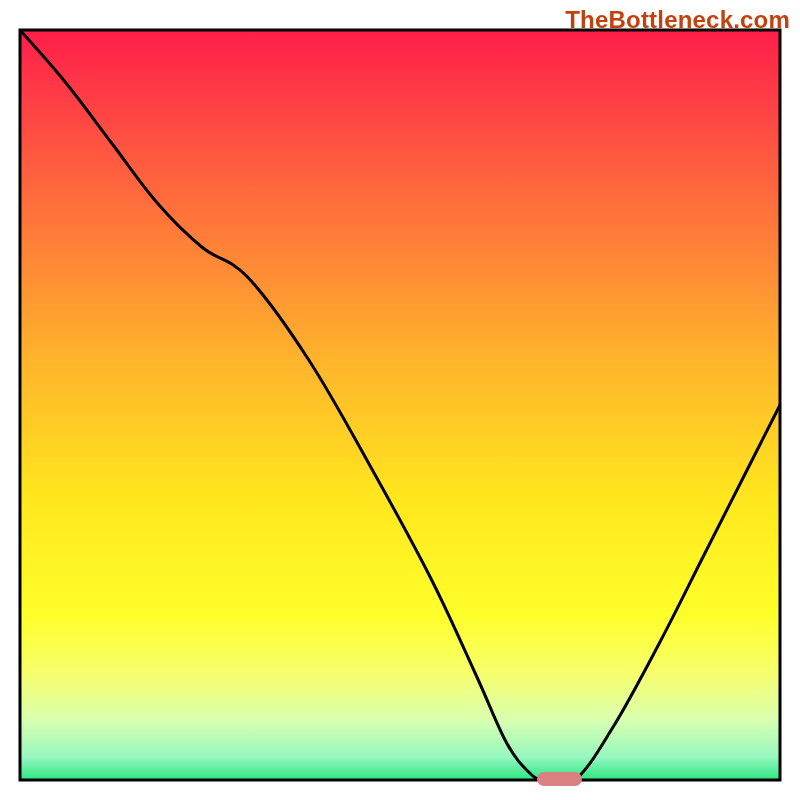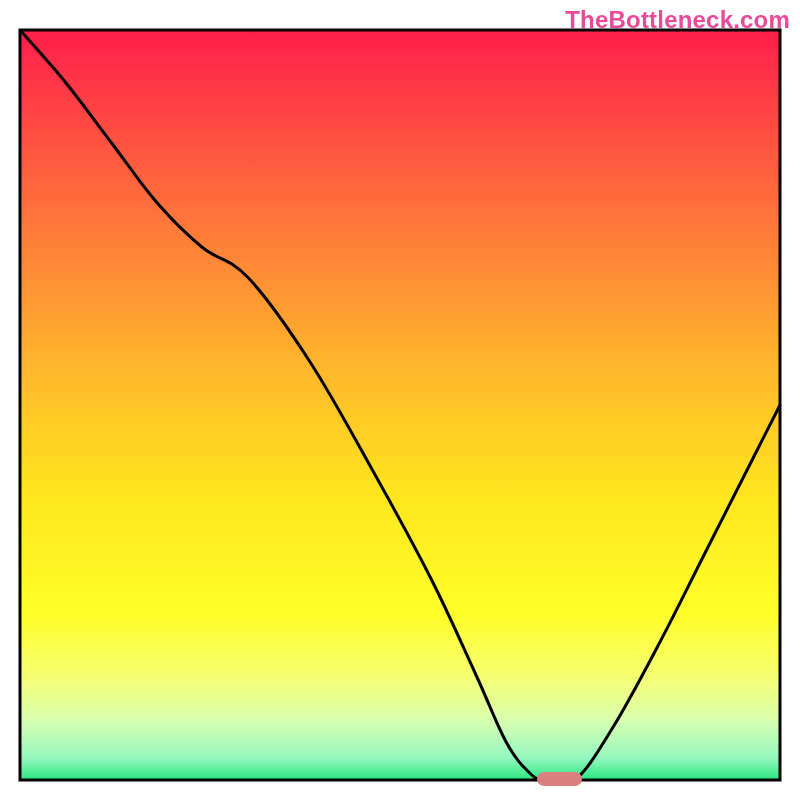--- a/index.html
+++ b/index.html
@@ -15,21 +15,21 @@
     position: relative;
     width: 800px;
     height: 800px;
   }
   .watermark {
     position: absolute;
     top: 6px;
     right: 10px;
     font-size: 24px;
     font-weight: 600;
-    color: #ec4899;
+    color: #c2410c;
     letter-spacing: 0.2px;
     pointer-events: none;
   }
   svg.plot {
     display: block;
     position: absolute;
     left: 0;
     top: 0;
   }
   .marker {

